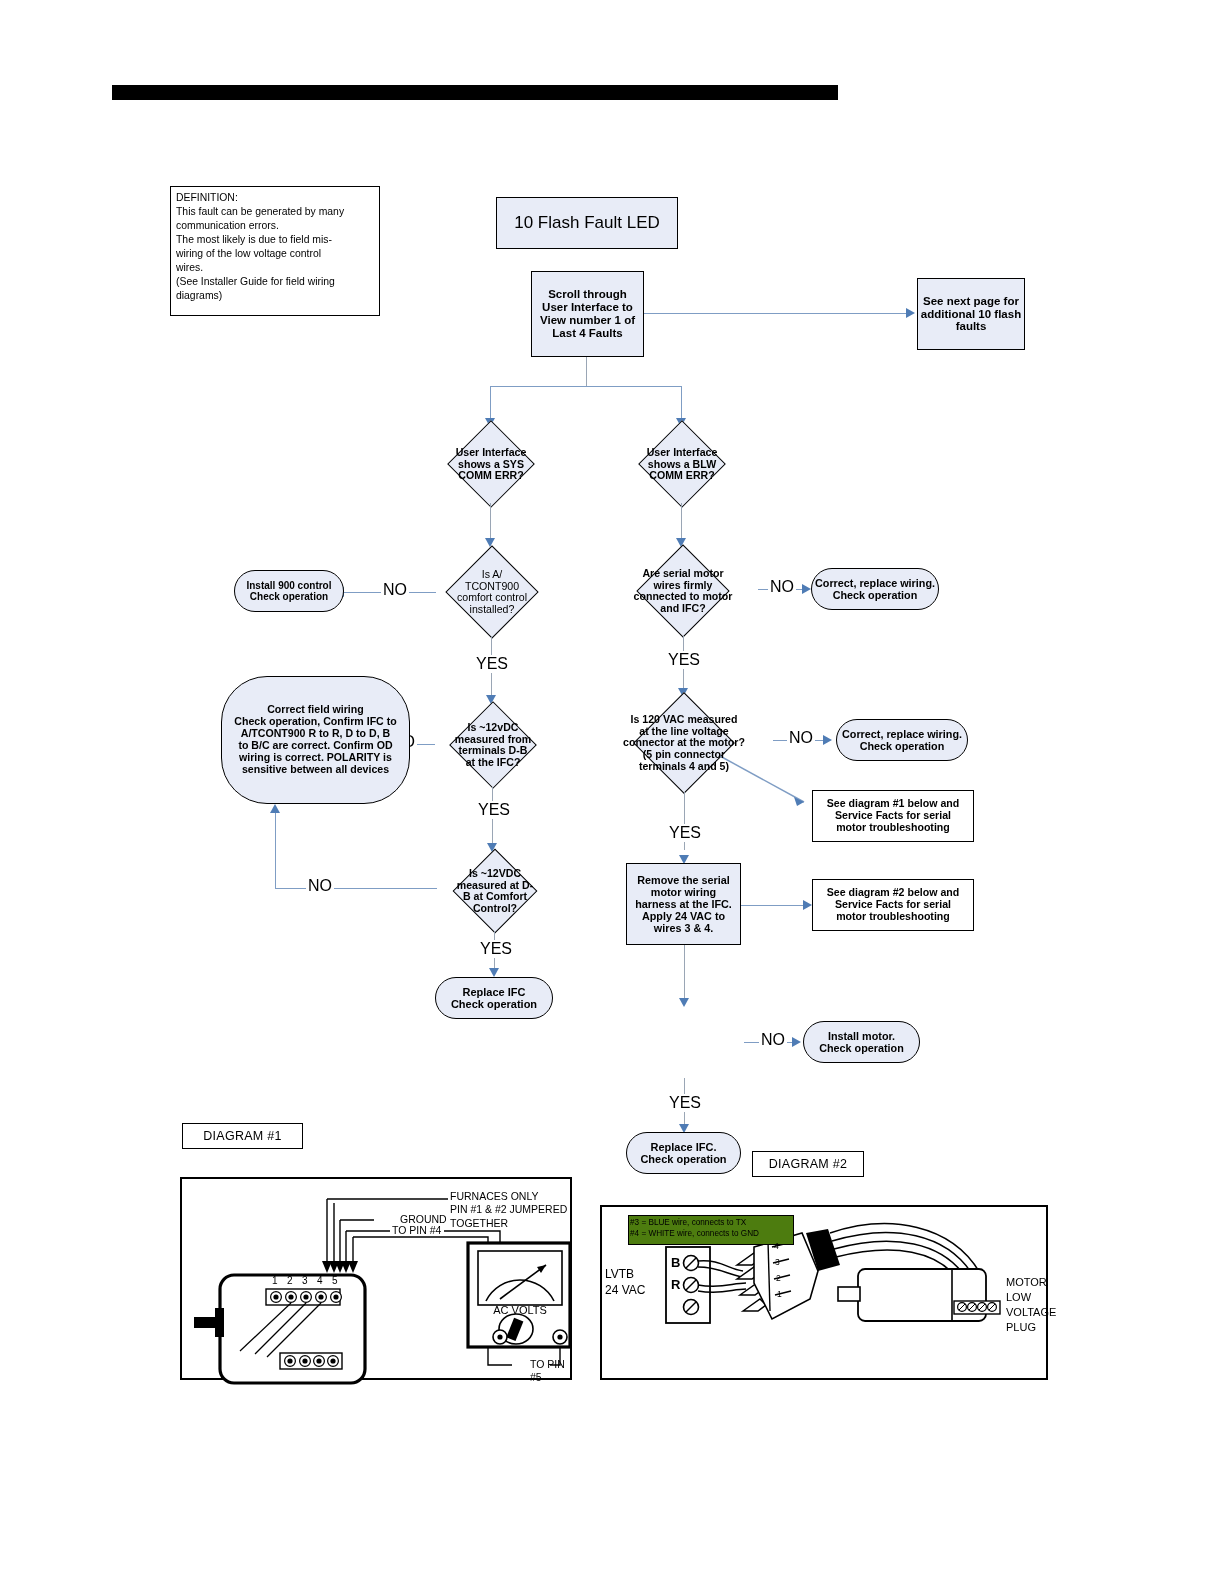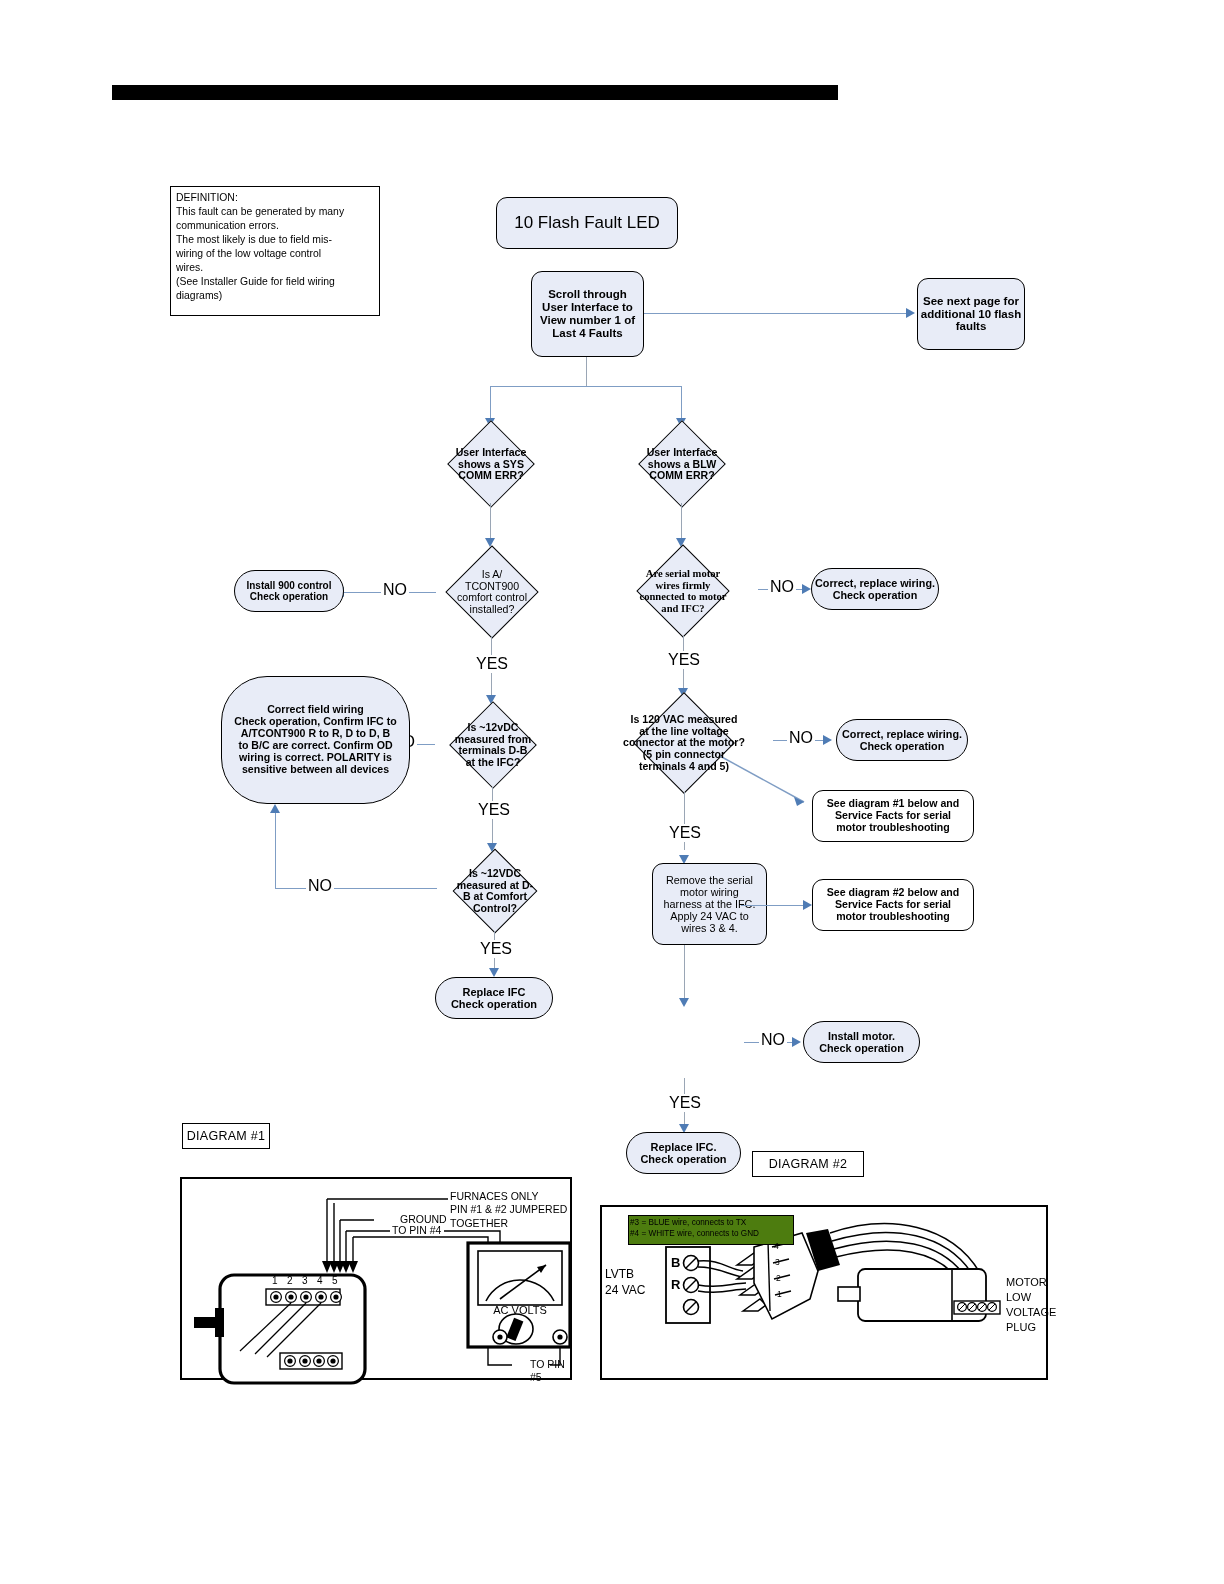--- a/index.html
+++ b/index.html
@@ -18,21 +18,20 @@
   
   .node {
     position: absolute;
     display: flex;
     align-items: center;
     justify-content: center;
     text-align: center;
     color: #000;
     line-height: 1.12;
     white-space: pre-line;
-    border-radius: 11px;
   }
   .rect {
     background: #e8ecf7;
     border: 1.6px solid #000;
   }
   .rect-plain {
     background: #ffffff;
     border: 1.3px solid #000;
   }
   .oval {
@@ -266,21 +265,21 @@
 
   <div class="lnk lnv" style="left:494px; top:931px; width:1.2px; height:42px; background:#9aa6b5;"></div>
   <div class="edge-label" style="left:478px; top:940px;">YES</div>
   <div class="arrow-d" style="left:489px; top:968px;"></div>
 
   <div class="node oval" style="left:435px; top:977px; width:118px; height:42px; font-size:11px; font-weight:bold;">
     <span>Replace IFC
 Check operation</span>
   </div>
 
-  <div class="diamond" style="left:608px; top:546px; width:150px; height:90px;font-family:Liberation Serif, serif;">
+  <div class="diamond" style="left:608px; top:546px; width:150px; height:90px;">
     <div class="dshape" style="width:66px; height:66px;"></div>
     <div class="dtext" style="font-size:10.6px; font-weight:bold; width:140px;">Are serial motor
 wires firmly
 connected to motor
 and IFC?</div>
   </div>
 
   <div class="ln lnh" style="left:758px; top:589px; width:46px;"></div>
   <div class="arrow-r" style="left:802px; top:584px;"></div>
   <div class="edge-label" style="left:768px; top:578px;">NO</div>
@@ -320,21 +319,21 @@
   <div class="node rect-plain" style="left:812px; top:790px; width:162px; height:52px; font-size:10.6px; font-weight:bold;">
     <span>See diagram #1 below and
 Service Facts for serial
 motor troubleshooting</span>
   </div>
 
   <div class="lnk lnv" style="left:684px; top:792px; width:1.2px; height:58px; background:#9aa6b5;"></div>
   <div class="edge-label" style="left:667px; top:824px;">YES</div>
   <div class="arrow-d" style="left:679px; top:855px;"></div>
 
-  <div class="node rect" style="left:652px; top:863px; width:115px; height:82px; font-size:10.8px; font-weight:normal;">
+  <div class="node rect" style="left:626px; top:863px; width:115px; height:82px; font-size:10.8px; font-weight:bold;">
     <span>Remove the serial
 motor wiring
 harness at the IFC.
 Apply 24 VAC to
 wires 3 &amp; 4.</span>
   </div>
 
   <div class="ln lnh" style="left:741px; top:905px; width:64px;"></div>
   <div class="arrow-r" style="left:803px; top:900px;"></div>
 
@@ -359,21 +358,21 @@
 
   <div class="lnk lnv" style="left:684px; top:1078px; width:1.2px; height:50px; background:#9aa6b5;"></div>
   <div class="edge-label" style="left:667px; top:1094px;">YES</div>
   <div class="arrow-d" style="left:679px; top:1124px;"></div>
 
   <div class="node oval" style="left:626px; top:1132px; width:115px; height:42px; font-size:11px; font-weight:bold;">
     <span>Replace IFC.
 Check operation</span>
   </div>
 
-  <div class="dlabel" style="left:182px; top:1123px; width:88px; height:26px;">
+  <div class="dlabel" style="left:182px; top:1123px; width:121px; height:26px;">
     <span>DIAGRAM #1</span>
   </div>
   <div class="dlabel" style="left:752px; top:1151px; width:112px; height:26px;">
     <span>DIAGRAM #2</span>
   </div>
 
   <div class="panel" style="left:180px; top:1177px; width:392px; height:203px;">
 
     <svg width="388" height="199" viewBox="0 0 388 199">
 

